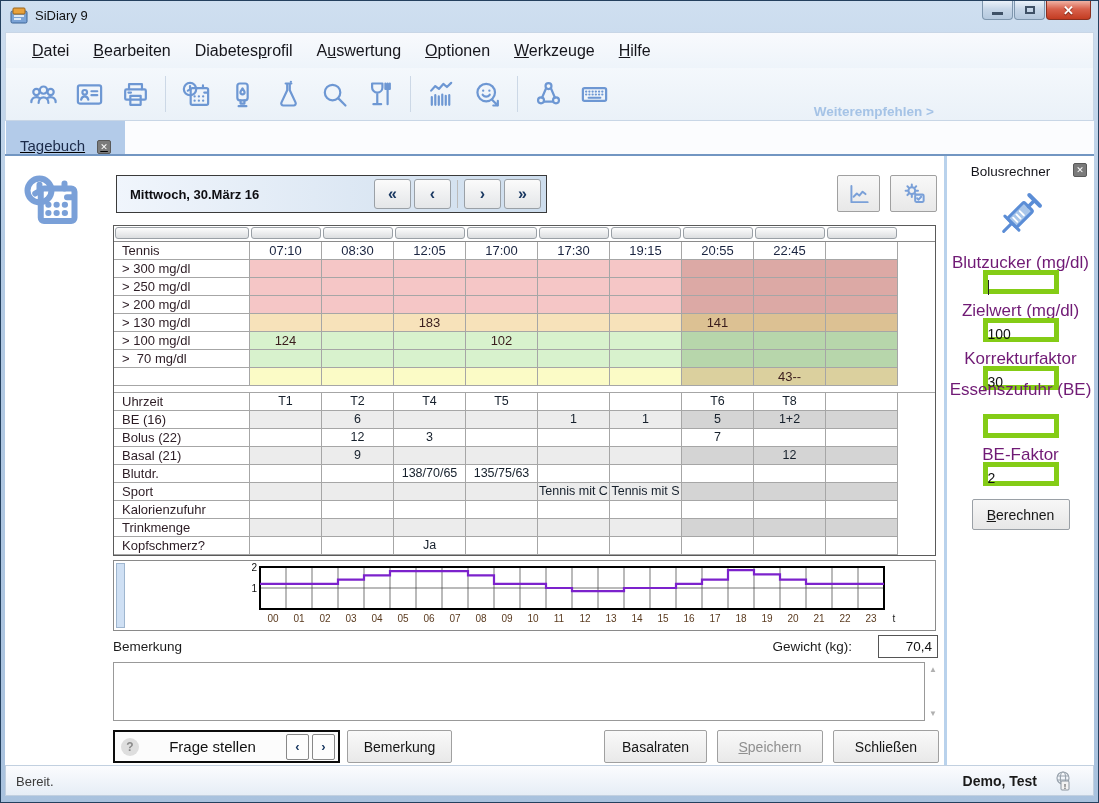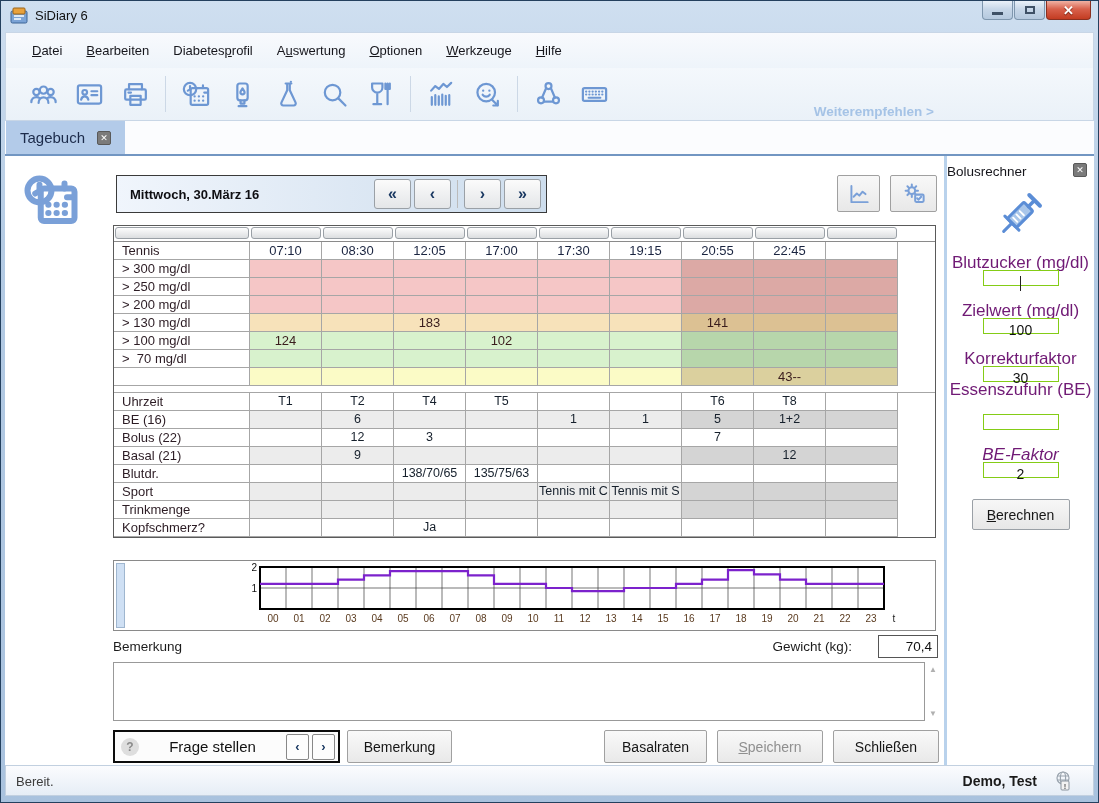--- a/index.html
+++ b/index.html
@@ -14,31 +14,31 @@
   .win-controls{position:absolute;right:7px;top:0;display:flex;}
   .wbtn{width:31px;height:19px;border:1px solid #7e96ad;border-top:none;border-radius:0 0 4px 4px;
     background:linear-gradient(#eaf1f9,#c7d7e8 45%,#b5c9de);display:flex;align-items:center;justify-content:center;margin-left:1px;}
   .wbtn.close{width:45px;background:linear-gradient(#f0b2a4,#d8614c 45%,#c33c22);border-color:#8a3020;}
   .glyph-min{width:11px;height:0;border-bottom:3px solid #3f5166;margin-top:7px;}
   .glyph-max{width:10px;height:8px;border:2px solid #3f5166;}
   .glyph-close{color:#fff;font-weight:bold;font-size:13px;text-shadow:0 1px 1px #6b1d0e;line-height:1;}
   
   .menubar{position:absolute;left:4px;right:4px;top:31px;height:36px;background:linear-gradient(#f8fafd,#eef4fa);
     border:1px solid #c8d6e6;border-bottom:none;display:flex;align-items:center;padding-left:14px;}
-  .menu-item{padding:4px 12px;font-size:13px;color:#16161c;cursor:default;}
+  .menu-item{padding:4px 12px;font-size:16px;color:#16161c;cursor:default;}
   
   .toolbar{position:absolute;left:4px;right:4px;top:67px;height:53px;background:linear-gradient(#f4f8fc,#eaf1f8);
     border:1px solid #c8d6e6;border-top:none;display:flex;align-items:center;padding-left:14px;}
   .tbtn{width:46px;height:42px;display:flex;align-items:center;justify-content:center;border-radius:3px;}
   .tbtn svg{width:31px;height:31px;stroke:#6d97d3;fill:none;stroke-width:1.7;stroke-linecap:round;stroke-linejoin:round;}
   .tsep{width:1px;height:36px;background:#ccd8e6;margin:0 7px;}
   .promote{position:absolute;right:159px;top:36px;font-size:13.5px;font-weight:bold;color:#a5c3e6;}
   
   .tabstrip{position:absolute;left:4px;right:4px;top:120px;height:33px;background:#fbfcfe;}
-  .tab{position:absolute;left:1px;top:0;width:119px;height:33px;background:#b3cbe9;display:flex;align-items:center;}
+  .tab{position:absolute;left:1px;top:0;width:119px;height:33px;background:#b3cbe9;display:flex;align-items:flex-end;text-decoration:underline;}
   .tab-label{font-size:15px;color:#1c2b4a;margin-left:14px;}
   .tab-close{width:14px;height:14px;background:#7b7b7b;border:1px solid #595959;color:#fff;font-size:9px;line-height:12px;
     text-align:center;margin-left:12px;border-radius:2px;}
   
   .page{position:absolute;left:4px;right:4px;top:153px;bottom:37px;background:#fff;border-top:2px solid #7296c2;}
   .big-diary-icon{position:absolute;left:16px;top:15px;width:62px;height:60px;}
   .big-diary-icon svg{width:62px;height:60px;stroke:#7aa0d8;fill:none;stroke-width:2.4;stroke-linecap:round;stroke-linejoin:round;}
   .datebox{position:absolute;left:111px;top:19px;width:431px;height:38px;border:1px solid #3a3a3a;
     background:linear-gradient(90deg,#f0f5fc,#cddded);display:flex;align-items:center;}
   .date-label{font-size:13px;font-weight:bold;color:#0e0e12;margin-left:13px;flex:1;}
@@ -82,28 +82,28 @@
   .fragebox{position:absolute;left:108px;top:574px;width:227px;height:33px;border:2px solid #0c0c0c;background:#fcfcfc;
     display:flex;align-items:center;}
   .q-icon{width:18px;height:18px;border-radius:50%;background:#dedede;color:#8a8a8a;font-weight:bold;font-size:12px;
     text-align:center;line-height:18px;margin-left:6px;}
   .frage-label{flex:1;text-align:center;font-size:15px;color:#111;}
   .mini-nav{width:23px;height:26px;border:1px solid #888;border-radius:2px;background:#fdfdfd;color:#16355f;
     font-weight:bold;font-size:13px;text-align:center;line-height:24px;margin-right:3px;}
   
   .splitter{position:absolute;left:939px;top:0;bottom:0;width:3px;background:#b9d2ec;}
   .bolus{position:absolute;left:942px;right:0;top:0;bottom:0;background:#fff;}
-  .bolus-title{position:absolute;left:0;right:20px;top:8px;text-align:left;font-size:13.5px;color:#15151b;}
+  .bolus-title{position:absolute;left:0;right:20px;top:8px;text-align:center;font-size:13.5px;color:#15151b;}
   .bolus-close{position:absolute;right:7px;top:7px;width:14px;height:14px;background:#7b7b7b;border:1px solid #595959;
     color:#fff;font-size:9px;line-height:12px;text-align:center;border-radius:2px;}
   .syringe{position:absolute;left:50%;top:30px;transform:translateX(-50%);width:56px;height:56px;}
   .bfield{position:absolute;left:0;right:0;text-align:center;}
   .bfield .flabel{font-size:17px;color:#701a75;}
-  .fbox{position:absolute;left:50%;transform:translateX(-50%);width:76px;height:16px;border:1px solid #84cc16;background:#fff;
-    font-size:14px;color:#111;text-align:center;line-height:22px;}
+  .fbox{position:absolute;left:50%;transform:translateX(-50%);width:76px;height:24px;border:5px solid #84cc16;background:#fff;
+    font-size:14px;color:#111;text-align:left;line-height:22px;}
   .caret{display:inline-block;width:1px;height:15px;background:#222;vertical-align:middle;}
   .berechnen{position:absolute;left:50%;transform:translateX(-50%);top:343px;width:98px;height:31px;
     border:1px solid #9aa0a6;border-radius:2px;background:linear-gradient(#f7f7f7,#e7e7e7);
     font-size:14px;color:#161616;display:flex;align-items:center;justify-content:center;}
   
   .statusbar{position:absolute;left:4px;right:4px;bottom:6px;height:31px;background:linear-gradient(#fbfcfe,#e6edf6);
     border:1px solid #c2d0e0;}
   .status-text{position:absolute;left:10px;top:8px;font-size:13px;color:#3c3c3c;}
   .user-text{position:absolute;right:56px;top:7px;font-size:14px;font-weight:bold;color:#1a1a1a;}
   .conn-icon{position:absolute;right:18px;top:4px;width:22px;height:22px;}
@@ -113,21 +113,21 @@
 
 <div class="window">
 
   <div class="titlebar">
     <svg class="app-icon" viewBox="0 0 20 18">
       <rect x="1" y="4" width="16" height="12" rx="1.5" fill="#7ba3d6" stroke="#3d6496"></rect>
       <rect x="3" y="1" width="12" height="6" rx="1" fill="#e8a13c" stroke="#9a6418"></rect>
       <rect x="4" y="8" width="10" height="2" fill="#dce8f6"></rect>
       <rect x="4" y="11" width="7" height="2" fill="#dce8f6"></rect>
     </svg>
-    <span class="app-title">SiDiary 6</span>
+    <span class="app-title">SiDiary 9</span>
     <div class="win-controls">
       <div class="wbtn">
           <div class="glyph-min"></div>
         </div>
       <div class="wbtn">
           <div class="glyph-max"></div>
         </div>
       <div class="wbtn close">
           <span class="glyph-close">✕</span>
         </div>
@@ -475,20 +475,32 @@
           <div class="tc lab">Sport</div>
           <div class="tc val" style="background:#ececec"></div>
           <div class="tc val" style="background:#ececec"></div>
           <div class="tc val" style="background:#ececec"></div>
           <div class="tc val" style="background:#ececec"></div>
           <div class="tc val" style="background:#ececec">Tennis mit C</div>
           <div class="tc val" style="background:#ececec">Tennis mit S</div>
           <div class="tc val" style="background:#d4d4d4"></div>
           <div class="tc val" style="background:#d4d4d4"></div>
           <div class="tc val" style="background:#d4d4d4"></div>
+        </div>
+        <div class="trow">
+          <div class="tc lab">Kalorienzufuhr</div>
+          <div class="tc val" style="background:#ffffff"></div>
+          <div class="tc val" style="background:#ffffff"></div>
+          <div class="tc val" style="background:#ffffff"></div>
+          <div class="tc val" style="background:#ffffff"></div>
+          <div class="tc val" style="background:#ffffff"></div>
+          <div class="tc val" style="background:#ffffff"></div>
+          <div class="tc val" style="background:#ffffff"></div>
+          <div class="tc val" style="background:#ffffff"></div>
+          <div class="tc val" style="background:#ffffff"></div>
         </div>
         <div class="trow">
           <div class="tc lab">Trinkmenge</div>
           <div class="tc val" style="background:#ececec"></div>
           <div class="tc val" style="background:#ececec"></div>
           <div class="tc val" style="background:#ececec"></div>
           <div class="tc val" style="background:#ececec"></div>
           <div class="tc val" style="background:#ececec"></div>
           <div class="tc val" style="background:#ececec"></div>
           <div class="tc val" style="background:#d4d4d4"></div>
@@ -606,21 +618,21 @@
         </g>
       </svg>
       <div class="bfield" style="top:97px;"><span class="flabel">Blutzucker (mg/dl)</span></div>
       <div class="fbox" style="top:114px;"><span class="caret"></span></div>
       <div class="bfield" style="top:145px;"><span class="flabel">Zielwert (mg/dl)</span></div>
       <div class="fbox" style="top:162px;">100</div>
       <div class="bfield" style="top:193px;"><span class="flabel">Korrekturfaktor</span></div>
       <div class="fbox" style="top:210px;">30</div>
       <div class="bfield" style="top:224px;"><span class="flabel">Essenszufuhr (BE)</span></div>
       <div class="fbox" style="top:258px;"></div>
-      <div class="bfield" style="top:289px;font-style:italic;"><span class="flabel">BE-Faktor</span></div>
+      <div class="bfield" style="top:289px;"><span class="flabel">BE-Faktor</span></div>
       <div class="fbox" style="top:306px;">2</div>
       <div class="berechnen"><u>B</u>erechnen</div>
     </div>
   </div>
 
   <div class="statusbar">
     <span class="status-text">Bereit.</span>
     <span class="user-text">Demo, Test</span>
     <svg class="conn-icon" viewBox="0 0 22 22">
       <g stroke="#9aa4ae" fill="none" stroke-width="1.2">

